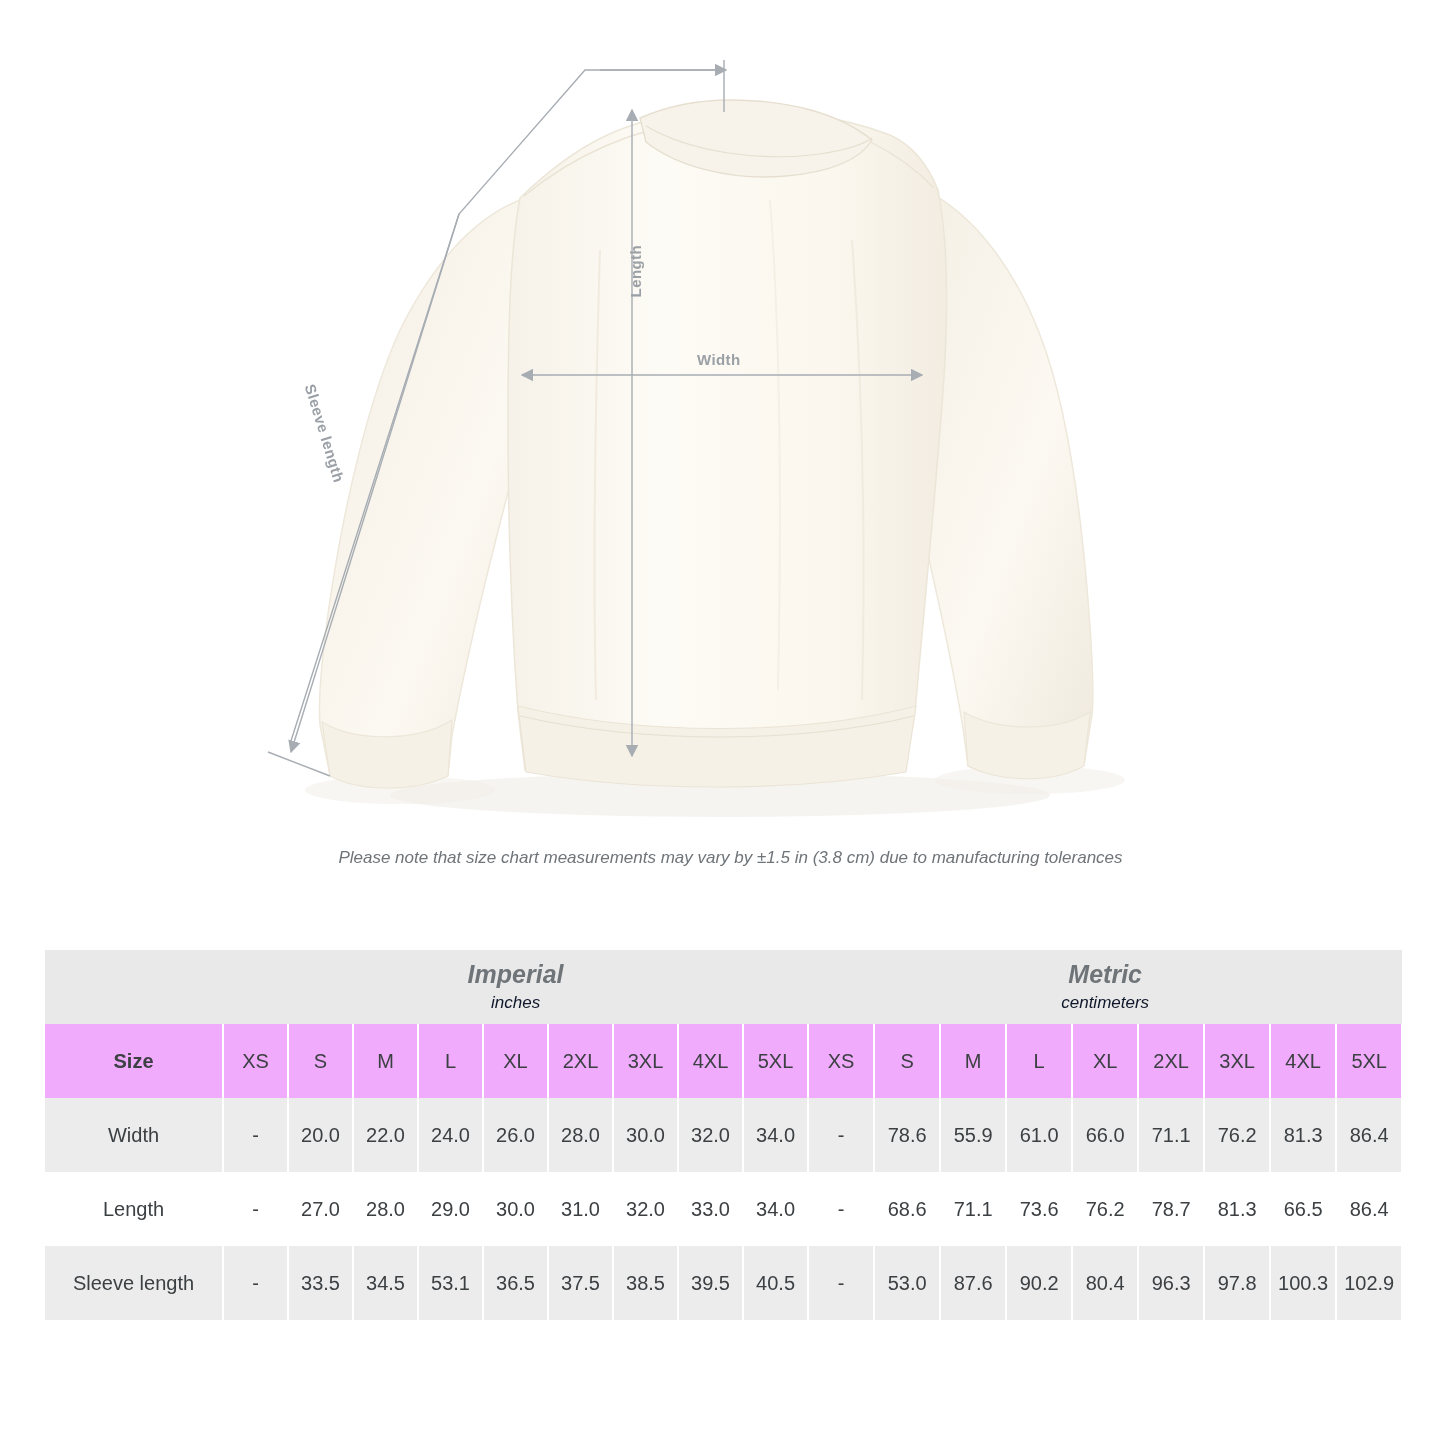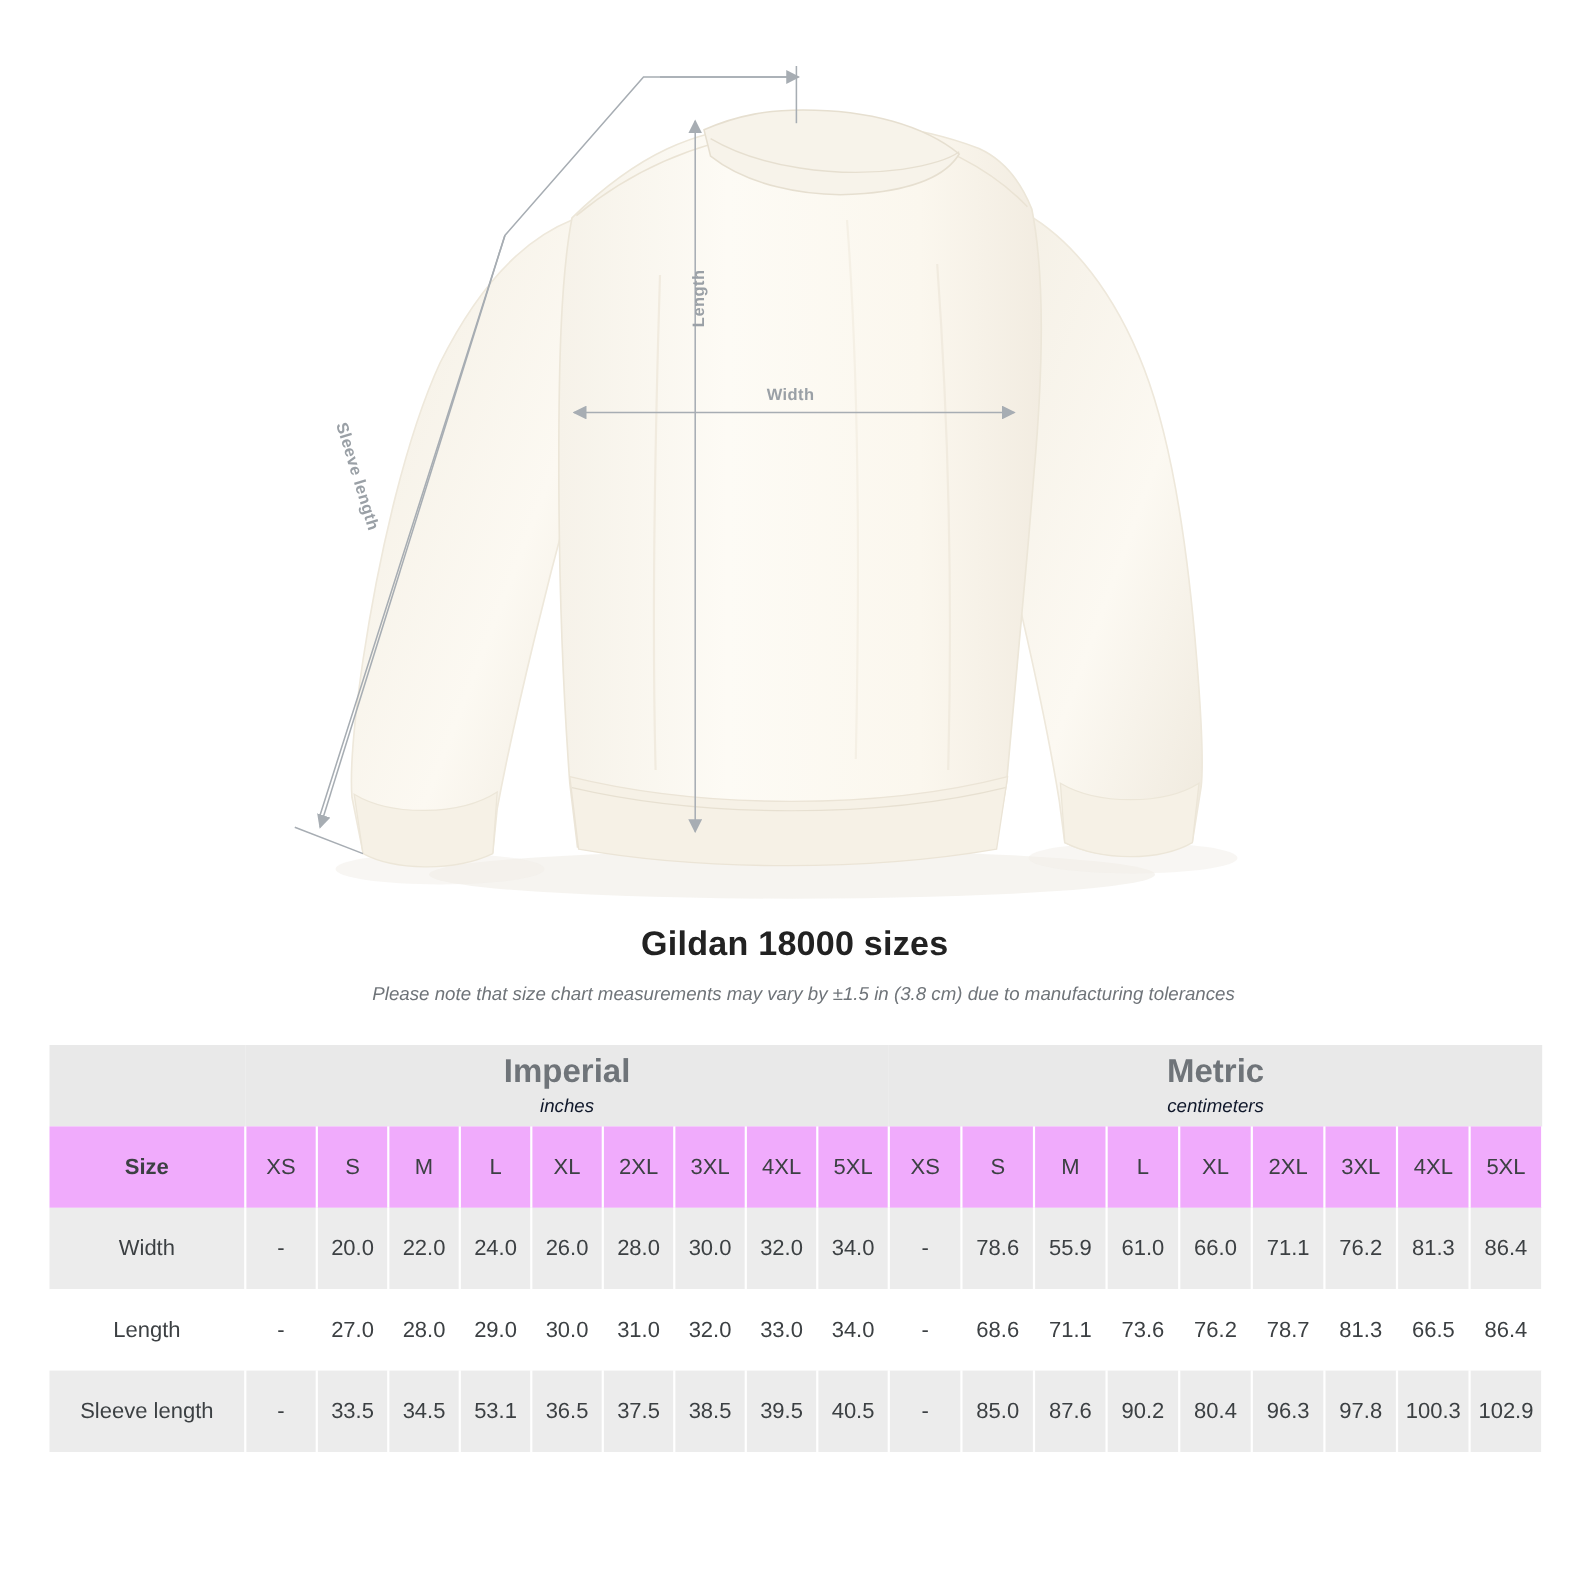--- a/index.html
+++ b/index.html
@@ -101,21 +101,22 @@
     height: 74px;
     border: none;
   }
 
   
   .unit-row td {
     background: #e9e9e9;
     height: 110px;
   }
   .unit-title {
-    font-size: 30px;
+    font-size: 25px;
+    font-style: italic;
     font-weight: bold;
     color: #6f7479;
     line-height: 1.25;
   }
   .unit-sub {
     font-size: 17px;
     font-style: italic;
     color: #0f172a;
     line-height: 1.4;
   }
@@ -248,21 +249,20 @@
       <line x1="600" y1="70" x2="726" y2="70" stroke="#a7adb3" stroke-width="1.4" marker-end="url(#arrHead)"></line>
       <line x1="724" y1="60" x2="724" y2="112" stroke="#a7adb3" stroke-width="1.4"></line>
       <line x1="268" y1="752" x2="330" y2="776" stroke="#a7adb3" stroke-width="1.4"></line>
     </svg>
 
     <div class="dim-label width-label">Width</div>
     <div class="dim-label length-label">Length</div>
     <div class="dim-label sleeve-label">Sleeve length</div>
   </div>
 
-  <div class="chart-title">Gildan 18000 sizes</div>
   <div class="chart-note">Please note that size chart measurements may vary by ±1.5 in (3.8 cm) due to manufacturing tolerances</div>
 
   <div class="table-wrap">
     <table class="size-table">
       <colgroup>
         <col style="width:178px">
         <col span="9" style="width:65px">
         <col span="9" style="width:66px">
       </colgroup>
       <tbody>
@@ -349,21 +349,21 @@
           <td class="cell">-</td>
           <td class="cell">33.5</td>
           <td class="cell">34.5</td>
           <td class="cell">53.1</td>
           <td class="cell">36.5</td>
           <td class="cell">37.5</td>
           <td class="cell">38.5</td>
           <td class="cell">39.5</td>
           <td class="cell">40.5</td>
           <td class="cell">-</td>
-          <td class="cell">85.0</td>
+          <td class="cell">53.0</td>
           <td class="cell">87.6</td>
           <td class="cell">90.2</td>
           <td class="cell">80.4</td>
           <td class="cell">96.3</td>
           <td class="cell">97.8</td>
           <td class="cell">100.3</td>
           <td class="cell">102.9</td>
         </tr>
       </tbody>
     </table>

